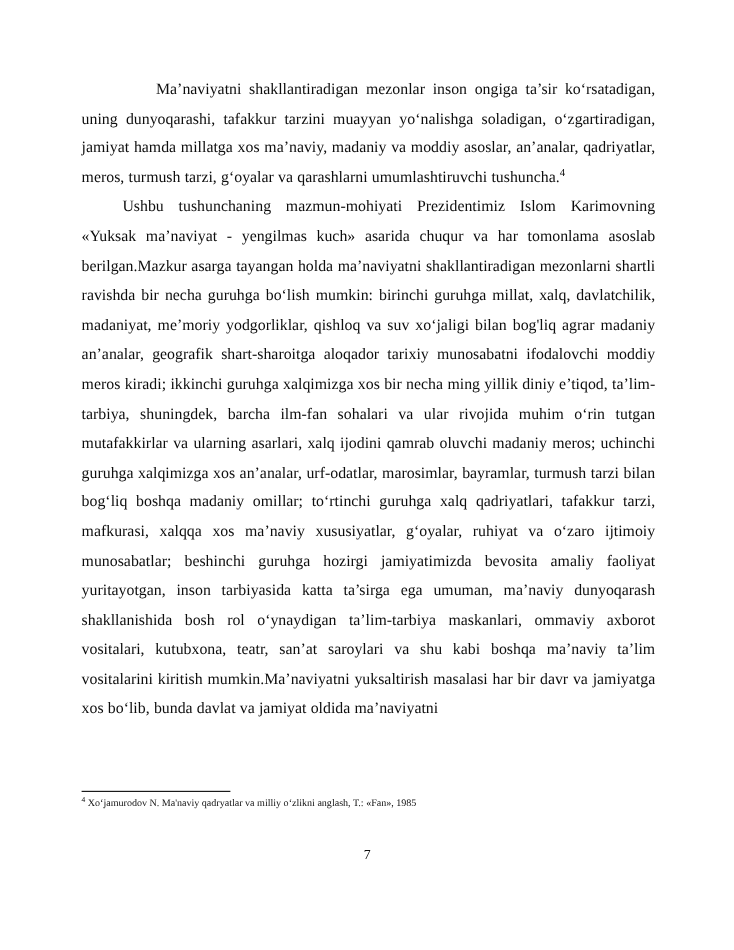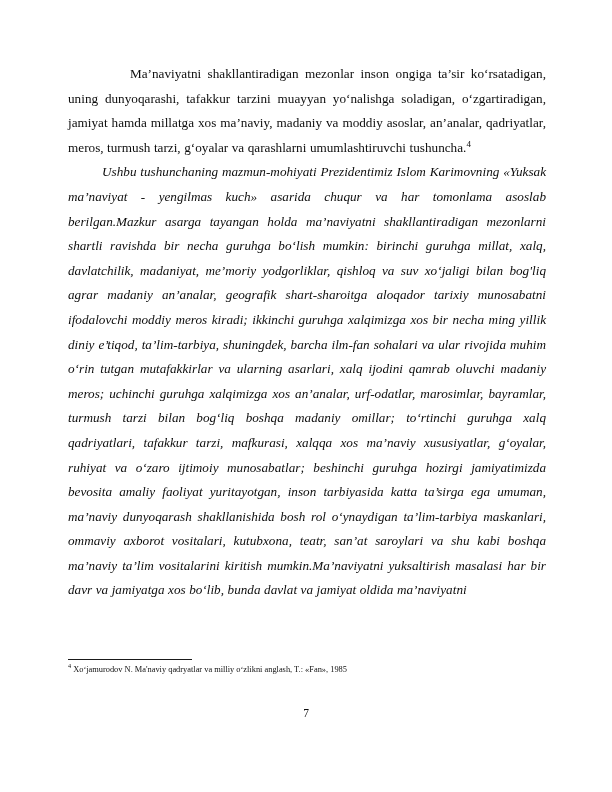--- a/index.html
+++ b/index.html
@@ -35,21 +35,20 @@
     font-size: 13.2px;
     line-height: 24.6px;
     letter-spacing: 0.01px;
     word-spacing: 0.2px;
   }
   p.para.first {
     text-indent: 62px;
   }
   p.para.second {
     text-indent: 34px;
-    font-style: italic;
   }
   sup.fn-ref {
     font-size: 9px;
     vertical-align: super;
     line-height: 0;
   }
   .footnote-block {
     position: absolute;
     left: 68px;
     top: 659px;

